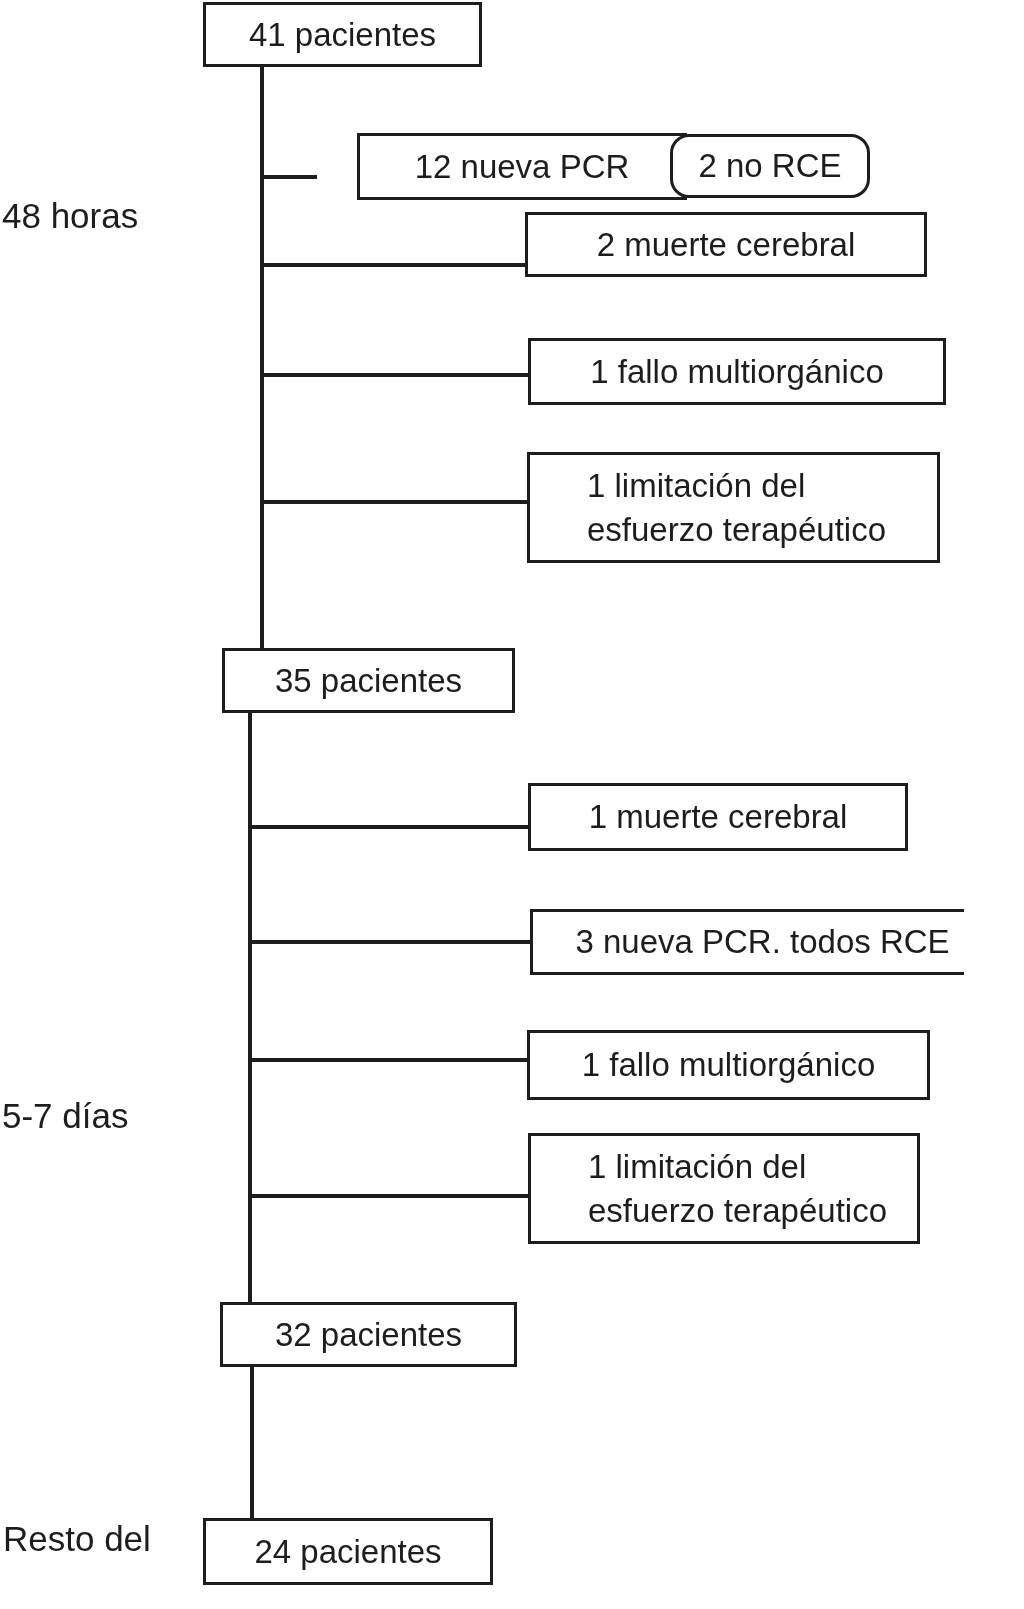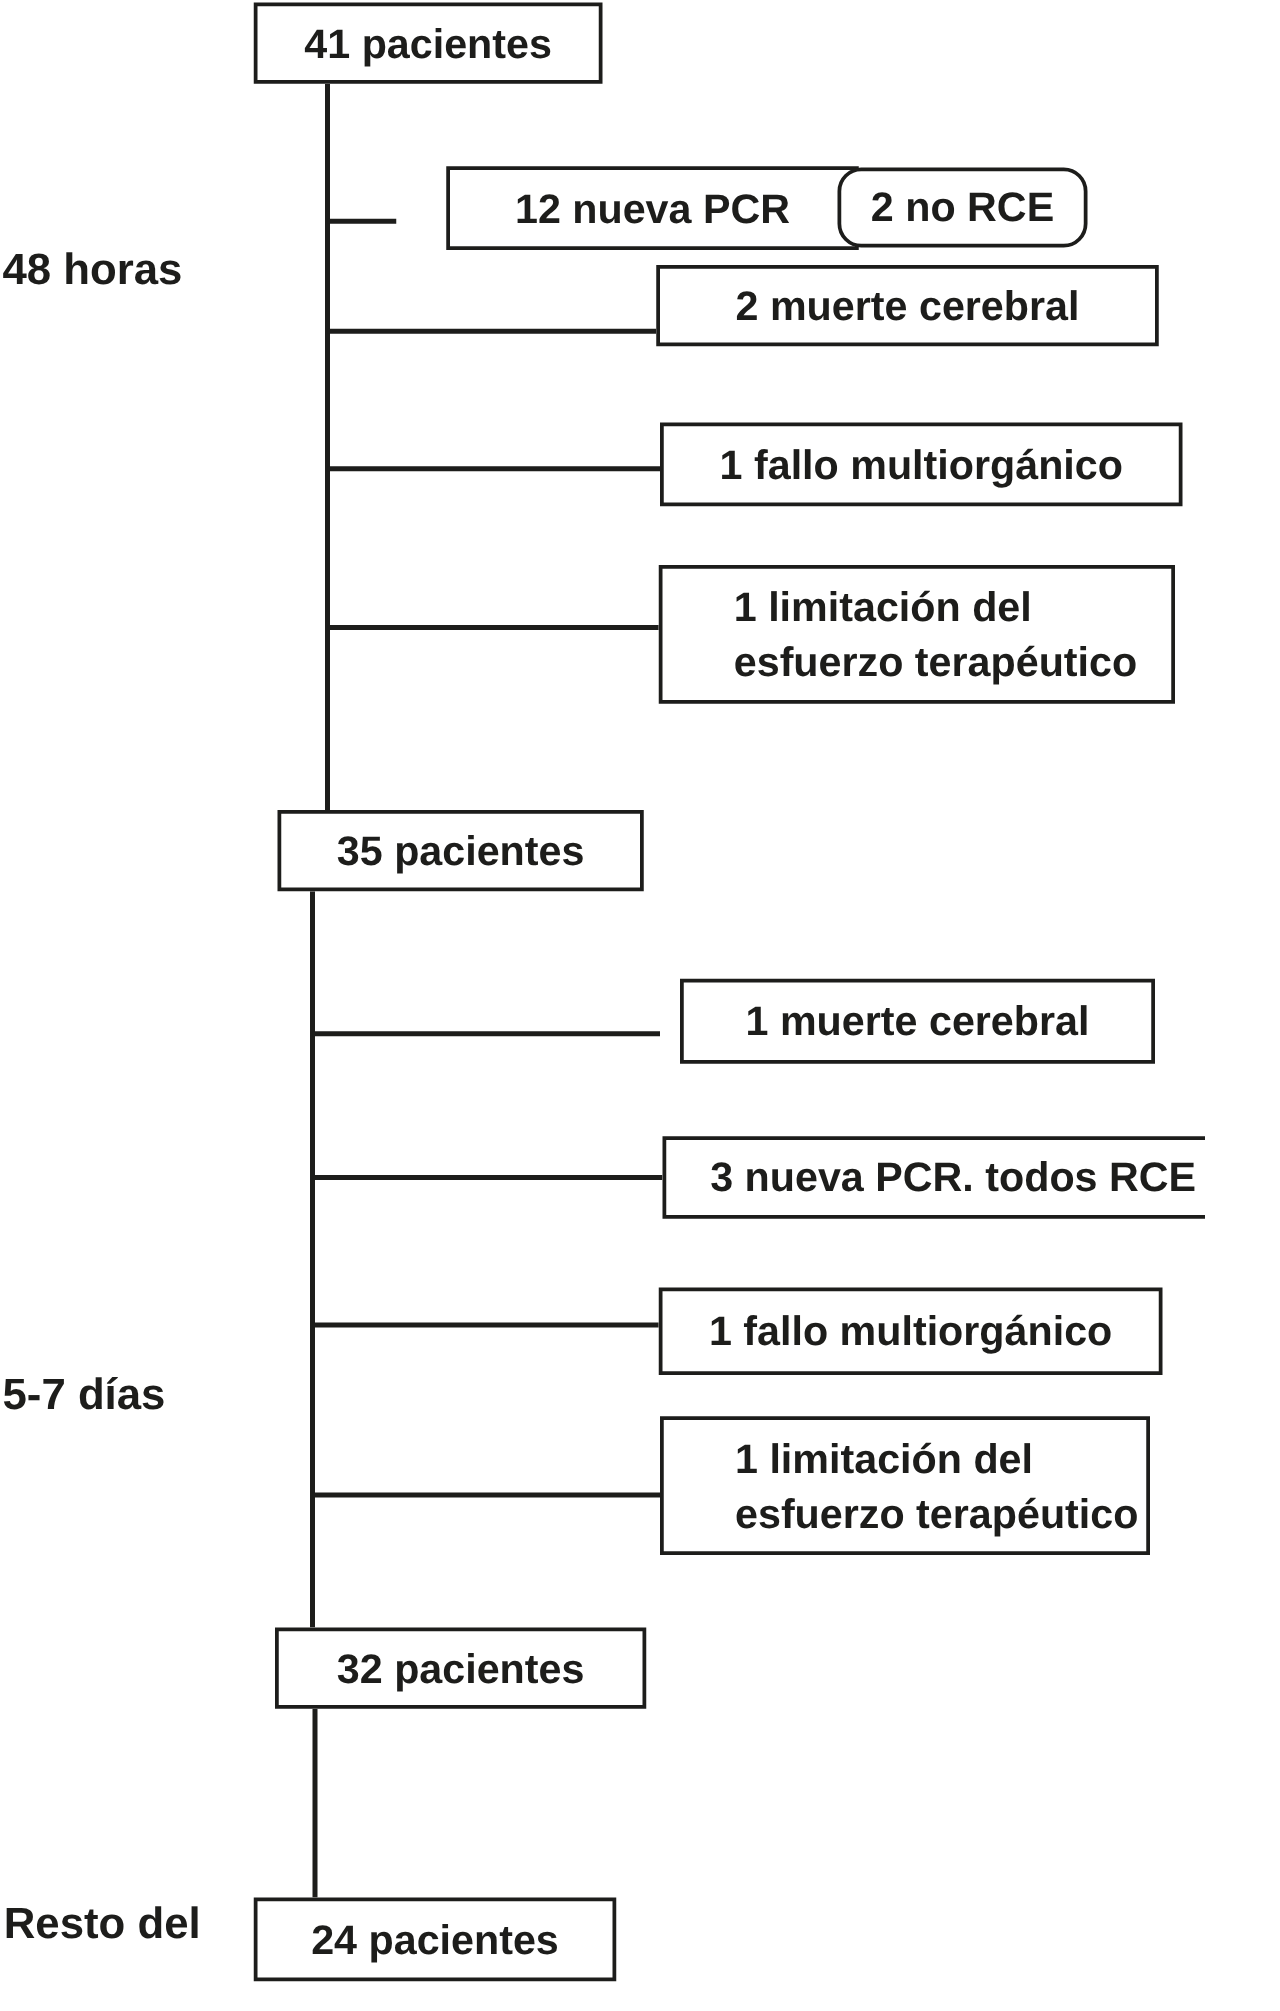--- a/index.html
+++ b/index.html
@@ -8,21 +8,20 @@
     --text:#1d1d1b;
   }
   html,body{margin:0;padding:0;background:var(--bg);}
   #figure{
     position:relative;
     width:964px;height:1609px;
     background:var(--bg);
     font-family:"Liberation Sans", sans-serif;
     color:var(--text);
     overflow:hidden;
-    font-weight:bold;
   }
   .box{
     position:absolute;
     box-sizing:border-box;
     border:3px solid var(--line);
     background:var(--bg);
     display:flex;
     align-items:center;
     justify-content:center;
     font-size:33px;
@@ -88,21 +87,21 @@
 
   <div class="box two-line" style="left:527px;top:452px;width:413px;height:111px;">
     <span>1 limitación del</span>
     <span>esfuerzo terapéutico</span>
   </div>
 
   <div class="box" style="left:222px;top:648px;width:293px;height:65px;">
     <span>35 pacientes</span>
   </div>
 
-  <div class="box" style="left:528px;top:783px;width:380px;height:68px;margin-left:16px;">
+  <div class="box" style="left:528px;top:783px;width:380px;height:68px;">
     <span>1 muerte cerebral</span>
   </div>
 
   <div class="box" style="left:530px;top:909px;width:465px;height:66px;">
     <span>3 nueva PCR. todos RCE</span>
   </div>
 
   <div class="box" style="left:527px;top:1030px;width:403px;height:70px;">
     <span>1 fallo multiorgánico</span>
   </div>

